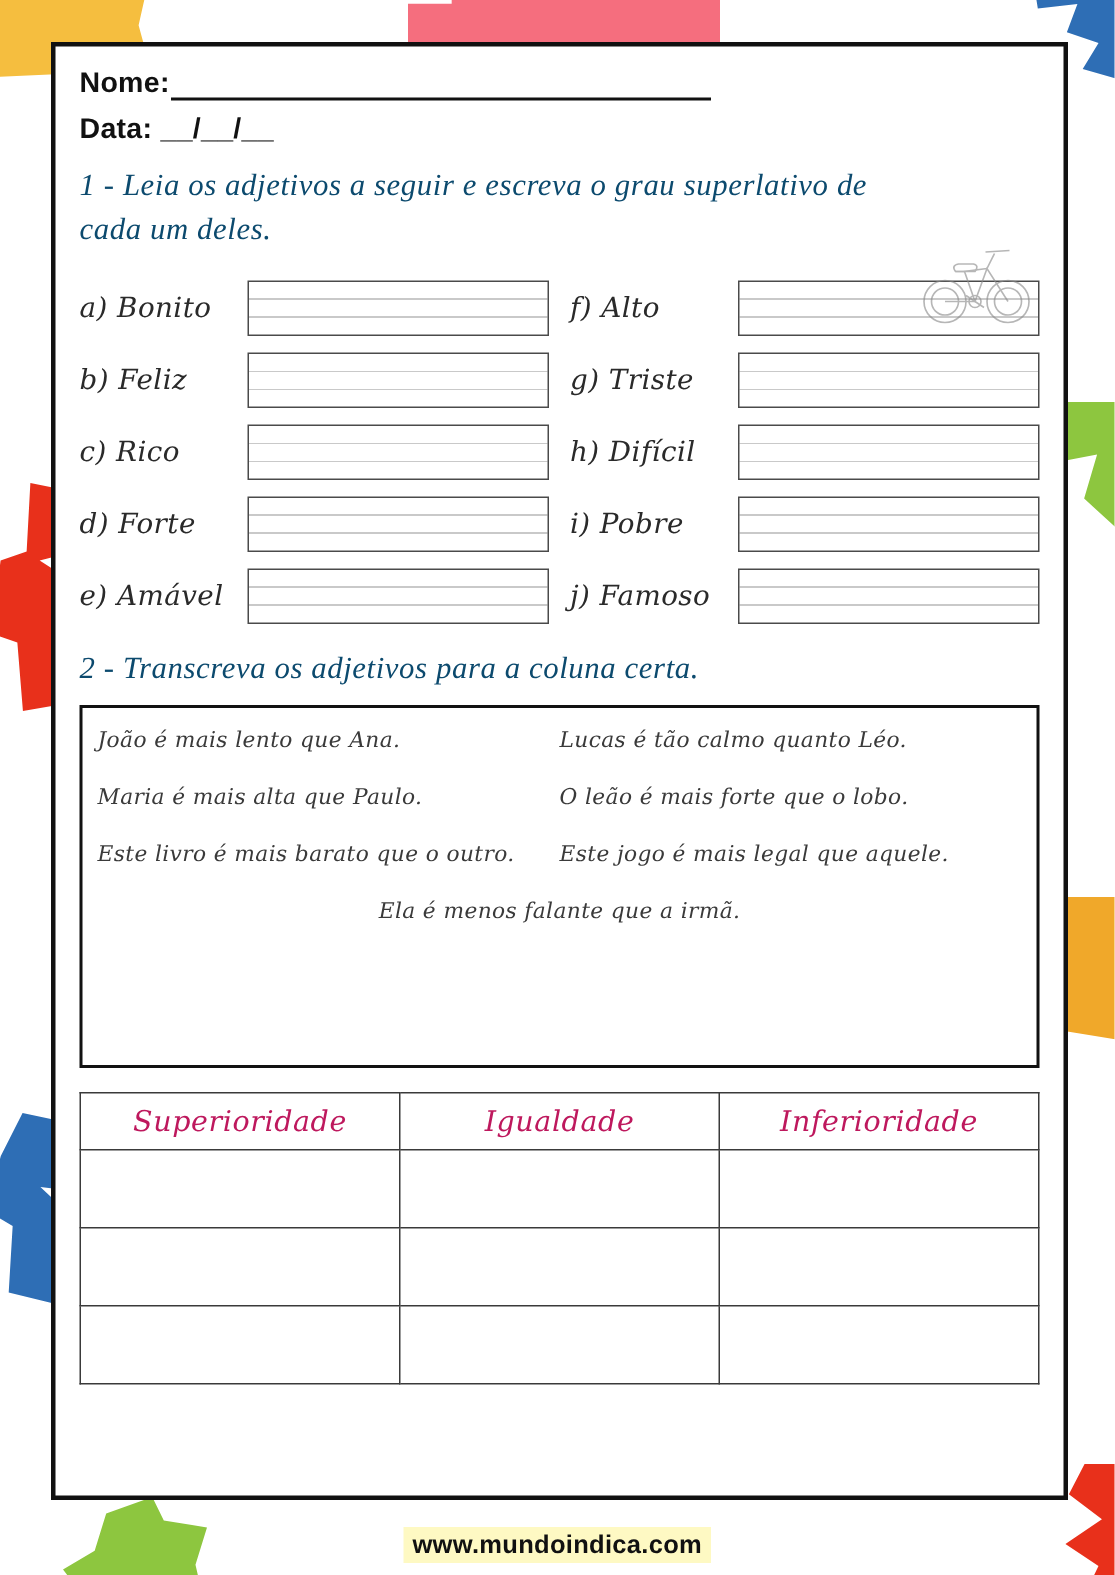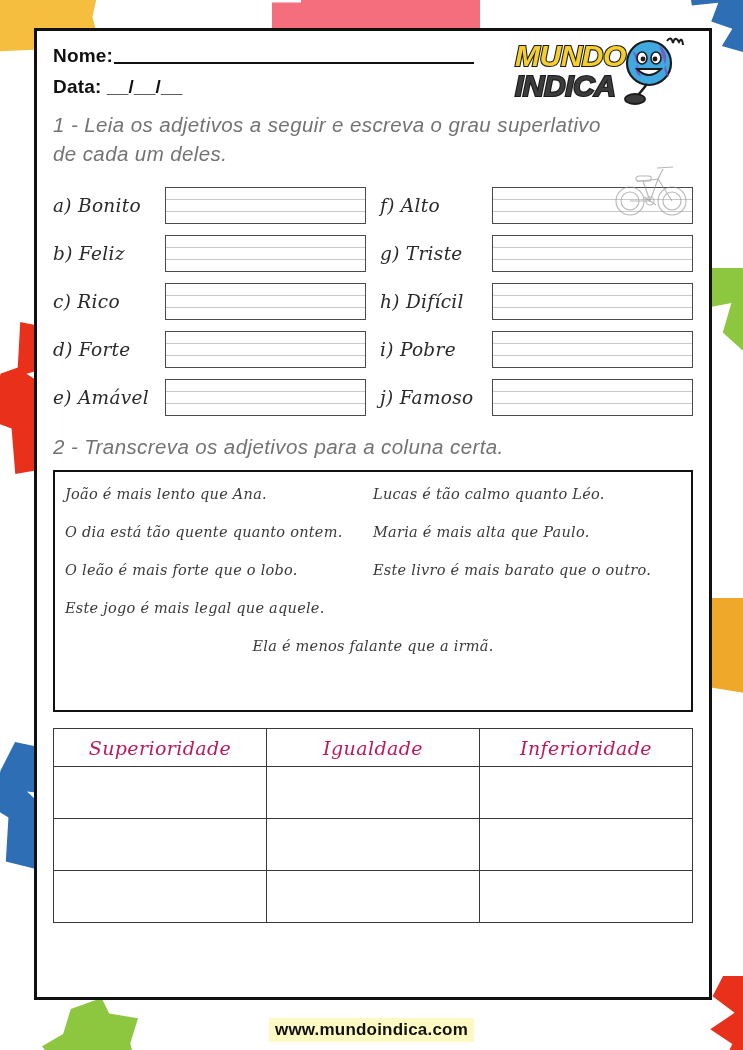--- a/index.html
+++ b/index.html
@@ -79,21 +79,21 @@
     border: 3px solid #111111;
     z-index: 2;
   }
 
   .sheet-inner { position: relative; width: 100%; height: 100%; padding: 0 16px; }
 
   
   .hdr { padding-top: 14px; position: relative; }
   .hdr-row {
     font-size: 19px; font-weight: bold; color: #111111;
-    letter-spacing: .2px; display: flex; align-items: center;
+    letter-spacing: .2px; display: flex; align-items: flex-end;
     margin-bottom: 9px;
   }
   .hdr-label { white-space: pre; }
   .name-rule {
     flex: 0 0 360px; border-bottom: 2.5px solid #111111;
     height: 15px; margin-left: 1px;
   }
   .logo {
     position: absolute; right: 6px; top: 4px;
     width: 172px; height: 78px; z-index: 3;
@@ -111,24 +111,24 @@
   }
   .logo-indica {
     top: 36px; color: #3b3b3b;
     -webkit-text-stroke: 2.2px #1b1b1b;
     paint-order: stroke fill;
   }
   .logo-globe { position: absolute; left: 104px; top: 2px; }
 
   
   .q-text {
-    font-family: Liberation Sans, sans-serif;
+    font-family: Liberation Serif, serif;
     font-style: italic;
     font-size: 20.5px;
-    color: #737373;
+    color: #0c4a6e;
     line-height: 1.42;
     letter-spacing: .4px;
   }
   .q1 { margin-top: 12px; padding-right: 82px; }
   .bike { position: absolute; right: 18px; top: 132px; opacity: .62; }
 
   
   .adj-grid {
     display: grid;
     grid-template-columns: 1fr 1fr;
@@ -236,37 +236,20 @@
     <div class="hdr">
       <div class="hdr-row">
         <span class="hdr-label">Nome:</span>
         <span class="name-rule"></span>
       </div>
       <div class="hdr-row">
         <span class="hdr-label">Data: </span>
         <span class="hdr-label">__/__/__</span>
       </div>
 
-      <div class="logo">
-        <span class="logo-mundo">MUNDO</span>
-        <span class="logo-indica">INDICA</span>
-        <svg class="logo-globe" width="66" height="72" viewBox="0 0 66 72">
-          <circle cx="30" cy="26" r="22" fill="#3FA9E0" stroke="#1b1b1b" stroke-width="2.2"></circle>
-          <path d="M14 14 q8 6 4 14 q-4 8 4 12" fill="#7E4FBF" opacity=".85"></path>
-          <path d="M40 8 q10 8 6 20 q-2 8 4 12" fill="#7E4FBF" opacity=".85"></path>
-          <ellipse cx="23" cy="21" rx="5" ry="6" fill="#ffffff" stroke="#1b1b1b" stroke-width="1.6"></ellipse>
-          <ellipse cx="37" cy="21" rx="5" ry="6" fill="#ffffff" stroke="#1b1b1b" stroke-width="1.6"></ellipse>
-          <circle cx="24" cy="22" r="2.4" fill="#1b1b1b"></circle>
-          <circle cx="36" cy="22" r="2.4" fill="#1b1b1b"></circle>
-          <path d="M18 32 q12 12 24 0 z" fill="#ffffff" stroke="#1b1b1b" stroke-width="1.8"></path>
-          <path d="M28 47 q-6 8 -10 12" stroke="#1b1b1b" stroke-width="2.4" fill="none"></path>
-          <ellipse cx="16" cy="62" rx="10" ry="5" fill="#3b3b3b" stroke="#1b1b1b" stroke-width="1.8"></ellipse>
-          <path d="M48 4 q4 -6 6 2 q2 -8 6 -1 q3 -6 4 3" stroke="#1b1b1b" stroke-width="2" fill="none"></path>
-        </svg>
-      </div>
     </div>
 
     <div class="q-text q1">1 - Leia os adjetivos a seguir e escreva o grau superlativo de cada um deles.</div>
 
     <svg class="bike" width="78" height="56" viewBox="0 0 78 56">
       <g fill="none" stroke="#8a8a8a" stroke-width="1.1">
         <circle cx="17" cy="38" r="14"></circle>
           <circle cx="17" cy="38" r="9"></circle>
         <circle cx="59" cy="38" r="14"></circle>
           <circle cx="59" cy="38" r="9"></circle>
@@ -320,21 +303,20 @@
         <span class="write-box"></span>
       </div>
     </div>
 
     <div class="q-text q2">2 - Transcreva os adjetivos para a coluna certa.</div>
 
     <div class="sentence-box">
       <div class="sentence-grid">
         <div class="sentence">João é mais lento que Ana.</div>
         <div class="sentence">Lucas é tão calmo quanto Léo.</div>
-        <div class="sentence">O dia está tão quente quanto ontem.</div>
         <div class="sentence">Maria é mais alta que Paulo.</div>
         <div class="sentence">O leão é mais forte que o lobo.</div>
         <div class="sentence">Este livro é mais barato que o outro.</div>
         <div class="sentence">Este jogo é mais legal que aquele.</div>
         <div class="sentence sentence-full">Ela é menos falante que a irmã.</div>
       </div>
     </div>
 
     <table class="class-table">
       <thead>

